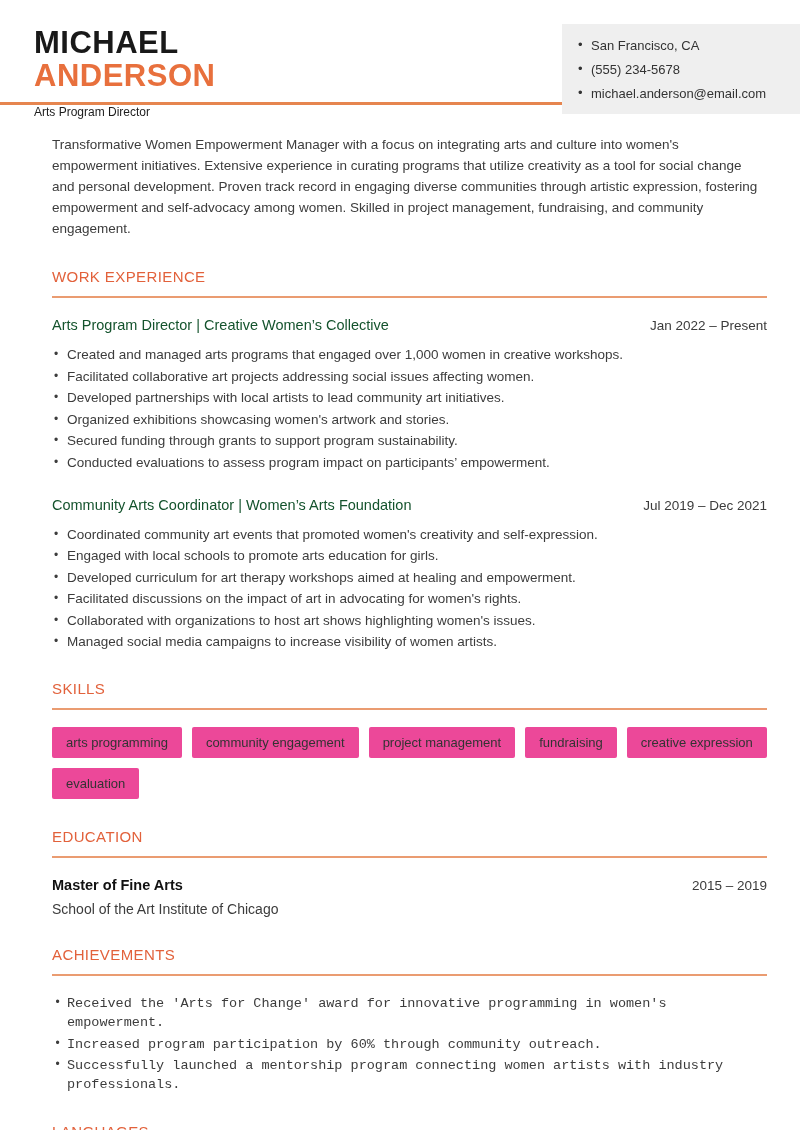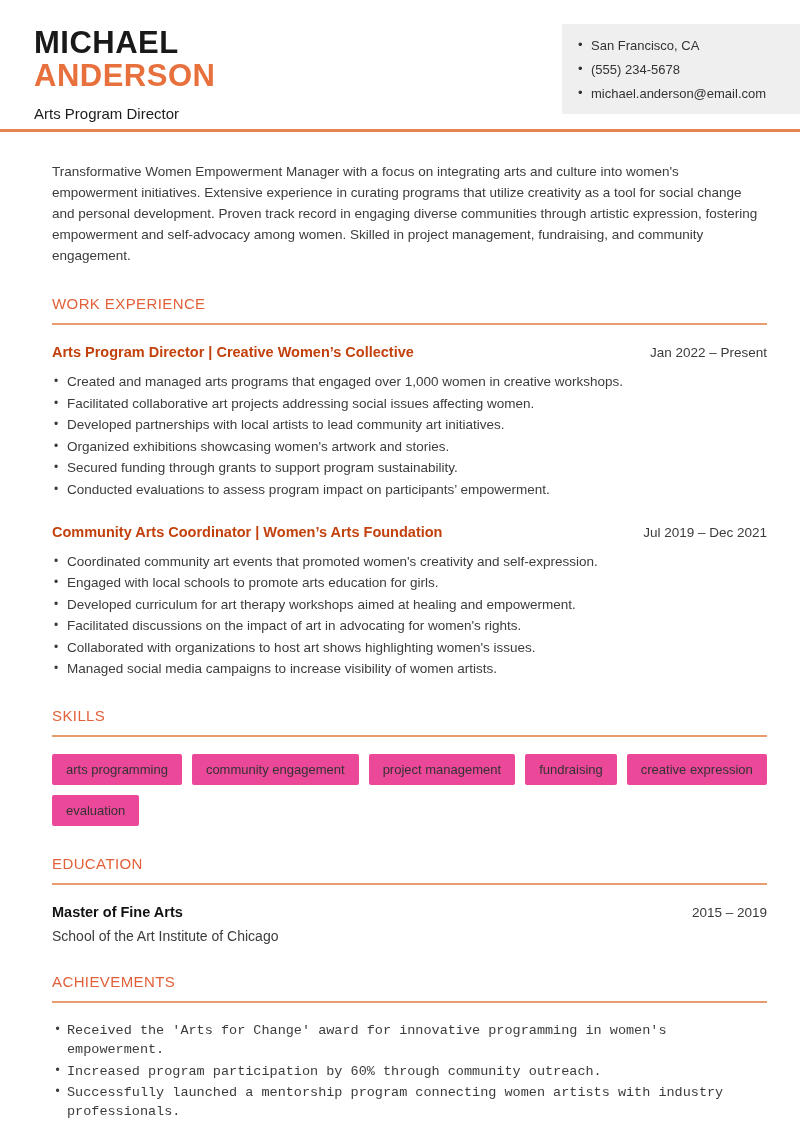--- a/index.html
+++ b/index.html
@@ -5,46 +5,46 @@
   * { box-sizing: border-box; margin: 0; padding: 0; }
   html, body { width: 800px; }
   body {
     width: 800px; height: 1130px;
     background: #ffffff;
     font-family: "Liberation Sans", "DejaVu Sans", sans-serif;
     color: #3c3c3c;
     position: relative;
     overflow: hidden;
   }
-  .header { position: relative; padding: 26px 4px 0 34px; height: 129px; }
+  .header { position: relative; padding: 26px 4px 0 34px; height: 102px; }
   .name { font-size: 31px; font-weight: 800; letter-spacing: 0.5px; line-height: 33px; }
   .name-first { color: #191919; }
   .name-last  { color: #e8703d; }
-  .role { margin-top: 13px; font-size: 15px; color: #1c1c1c; }
+  .role { margin-top: 13px; font-size: 12px; color: #1c1c1c; }
   .contact-box {
     position: absolute; top: 24px; right: 0; width: 238px;
     background: #efefef; padding: 15px 16px 13px 16px;
   }
   .contact-item { position: relative; padding-left: 13px; font-size: 13px; color: #333; margin-bottom: 10px; line-height: 14px; }
   .contact-item:last-child { margin-bottom: 0; }
   .contact-item .dot { position: absolute; left: 0; top: -1px; color: #333; }
   .top-divider { width: 800px; height: 3px; background: #e6854f; }
 
   .main { padding: 0 33px 16px 34px; margin-left: 18px; }
   .summary { margin-top: 29px; font-size: 13.5px; line-height: 21px; color: #3c3c3c; }
 
   .section { margin-top: 29px; }
   .section-title {
     color: #e2613b; font-size: 15px; font-weight: 400; letter-spacing: 0.4px;
     padding-bottom: 11px; border-bottom: 2px solid #ea9c71;
   }
   .job { margin-top: 19px; }
   .job + .job { margin-top: 25px; }
   .row { display: flex; justify-content: space-between; align-items: baseline; }
-  .job-title { font-size: 14.5px; font-weight: 700; color: #c2410c; }
+  .job-title { font-size: 14.5px; font-weight: 400; color: #14532d; }
   .dates { font-size: 13.5px; color: #3b3b3b; white-space: nowrap; }
 
   ul.bullets { list-style: none; margin-top: 12px; }
   ul.bullets li {
     position: relative; padding-left: 15px; margin-bottom: 2.5px;
     font-size: 13.5px; line-height: 19px; color: #3c3c3c;
   }
   ul.bullets li::before { content: "•"; position: absolute; left: 2px; top: 0; font-size: 12px; }
 
   .chips { display: flex; flex-wrap: wrap; gap: 10px; margin-top: 17px; }

